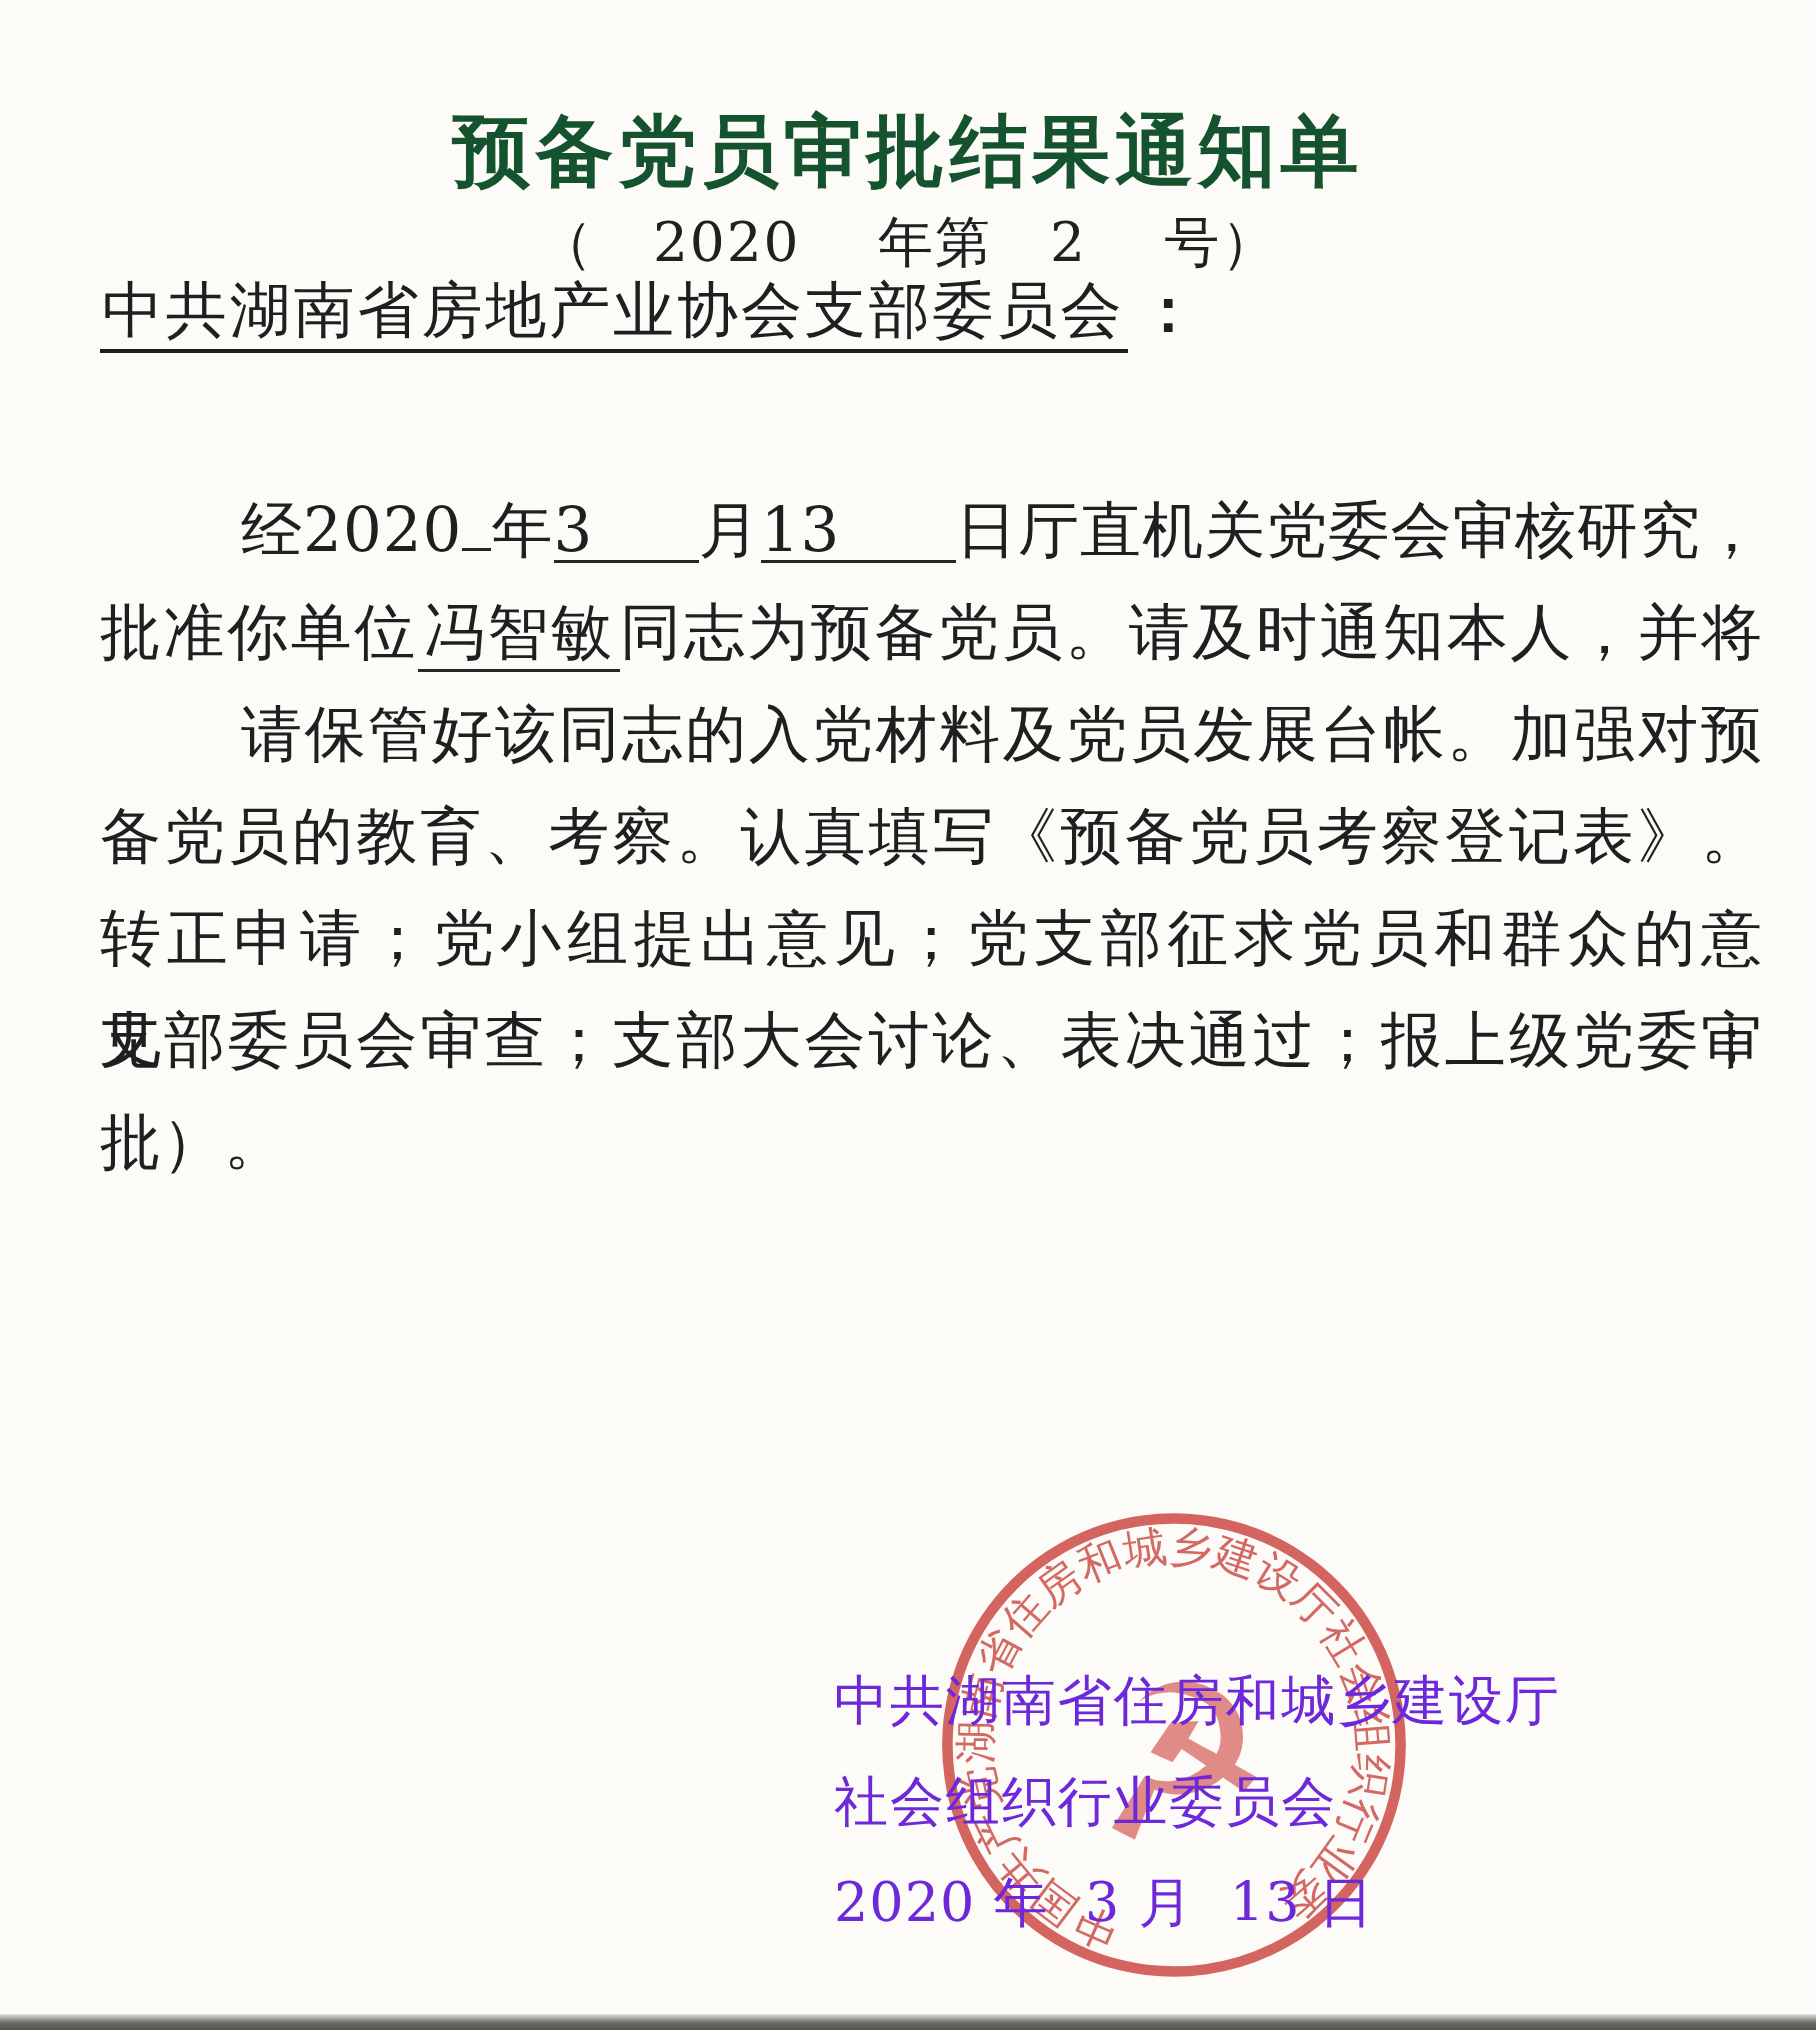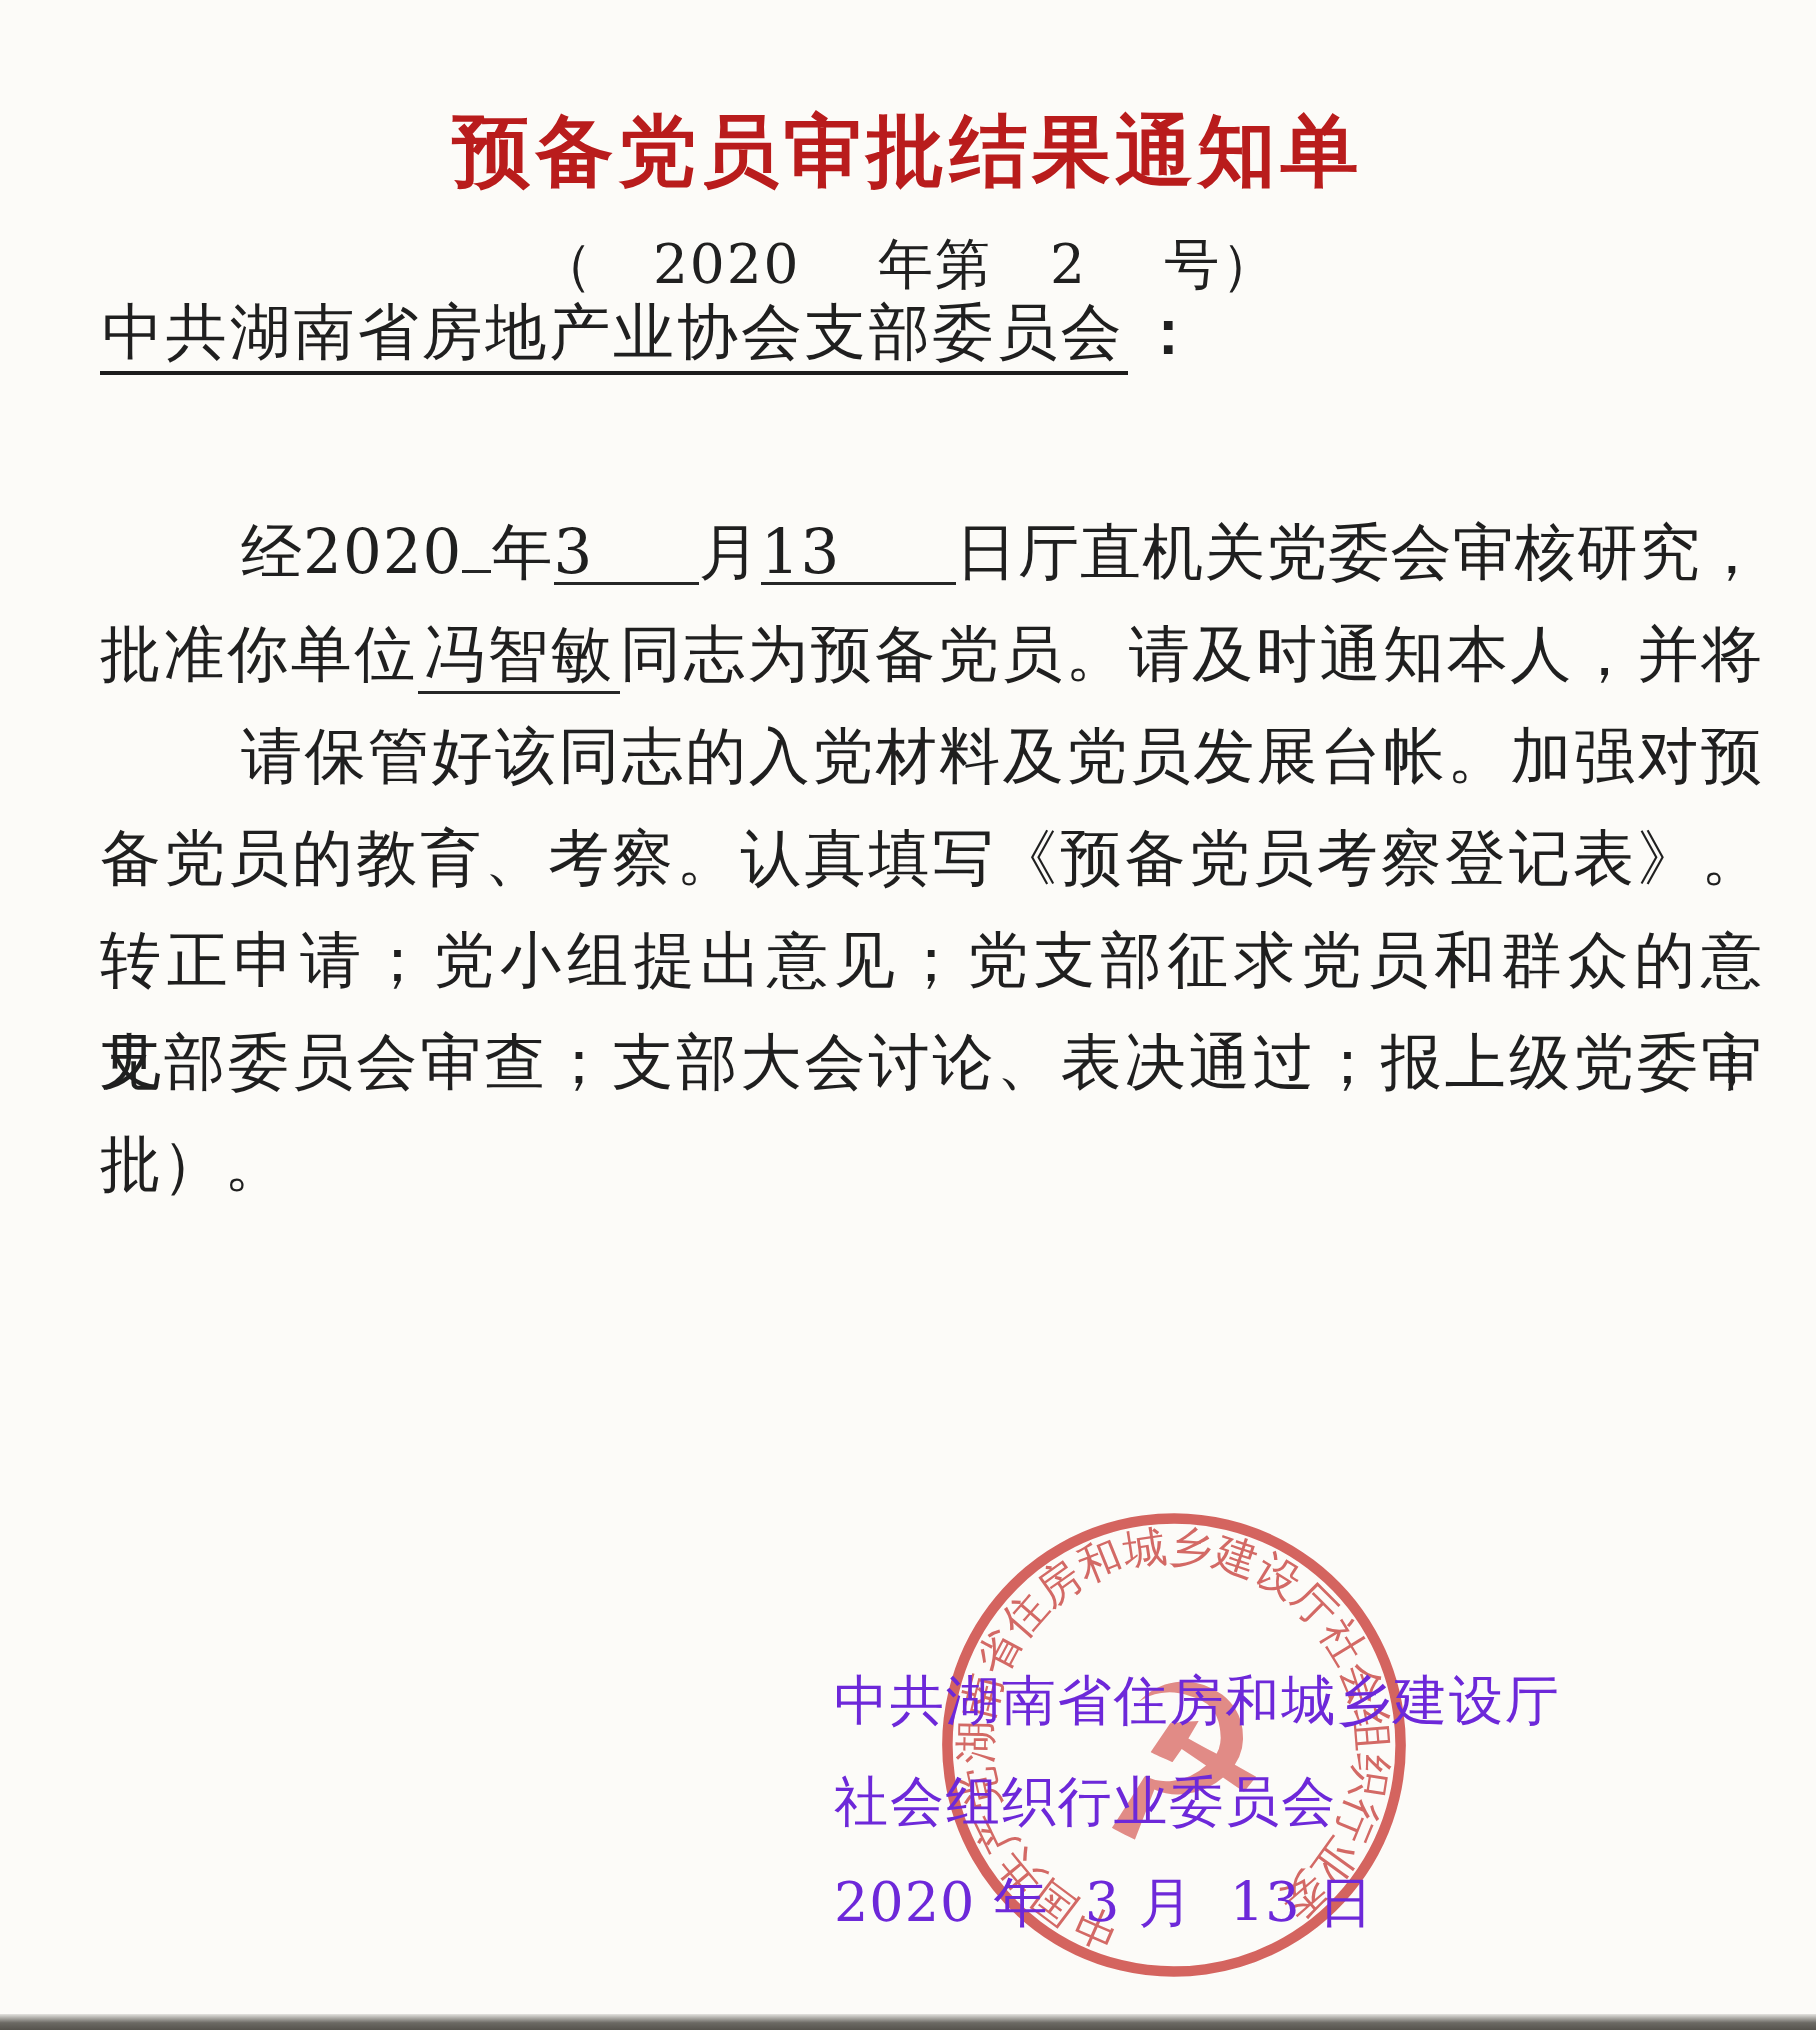--- a/index.html
+++ b/index.html
@@ -13,24 +13,24 @@
     font-family:"DejaVu Serif","Liberation Serif",serif;
   }
   .head{position:relative;z-index:2;}
   .title{
     margin:0;padding-top:107px;
     text-align:center;
     font-family:"DejaVu Sans","Liberation Sans",sans-serif;
     font-weight:700;
     font-size:78px;line-height:88px;
     letter-spacing:4.8px;
-    color:#b91c1c;
+    color:#14532d;
   }
   .doc-number{
-    margin-top:38px;
+    margin-top:16px;
     text-align:center;
     font-size:55px;line-height:63px;
     letter-spacing:1.9px;
     white-space:pre;
     color:#202020;
   }
   .content{
     position:relative;z-index:2;
     padding:0 53px 0 100px;
   }

